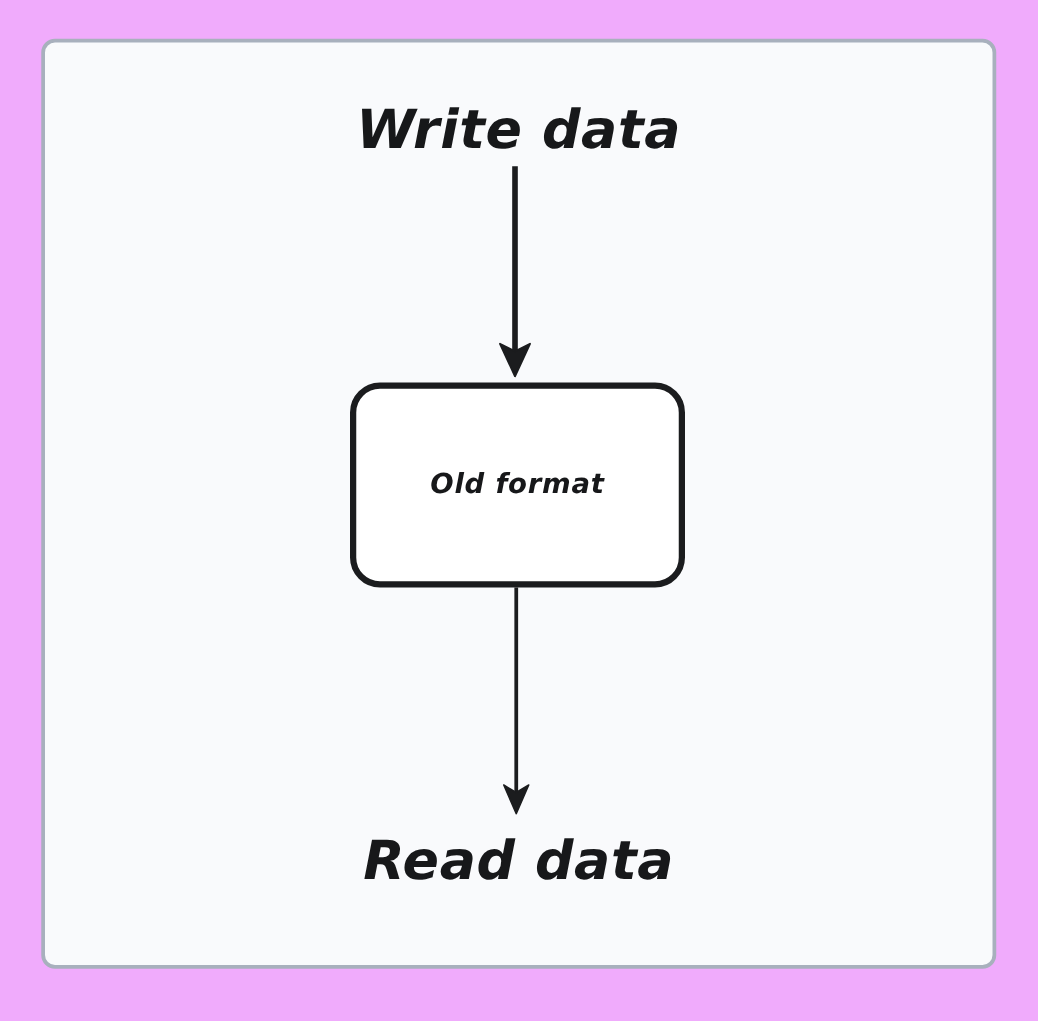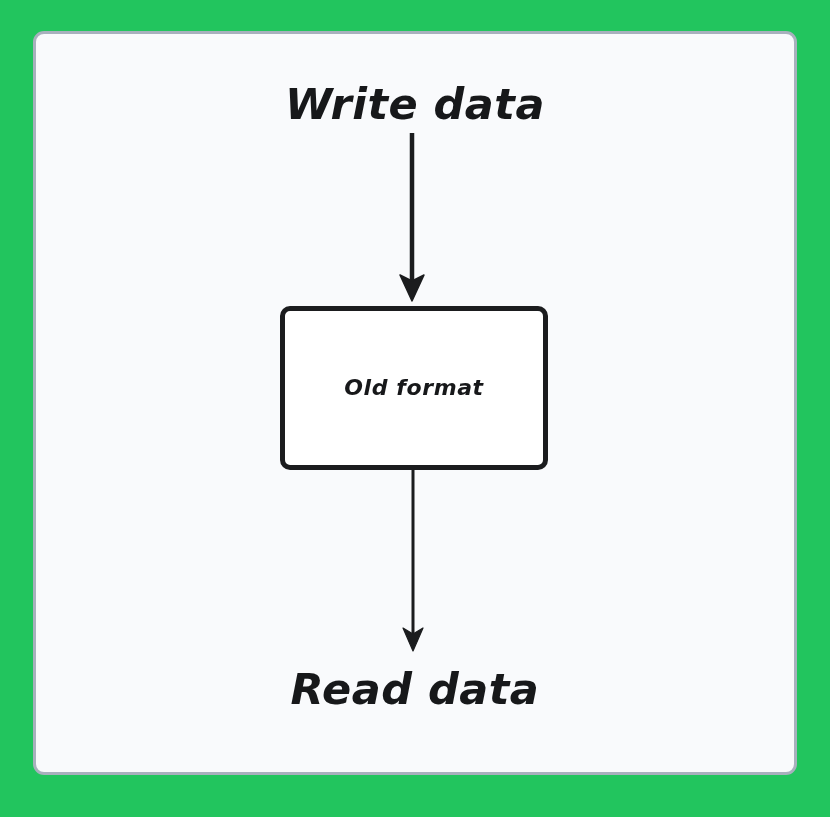--- a/index.html
+++ b/index.html
@@ -15,21 +15,21 @@
     overflow: hidden;
     font-family: "DejaVu Sans", sans-serif;
   }
 
   #canvas {
     position: absolute;
     left: 0;
     top: 0;
     width: 830px;
     height: 817px;
-    background: #22c55e;
+    background: #f0abfc;
   }
 
   
   #frame {
     position: absolute;
     left: 33px;
     top: 31px;
     width: 764px;
     height: 744px;
     box-sizing: border-box;
@@ -68,21 +68,21 @@
 
   
   #process-box {
     position: absolute;
     left: 280px;
     top: 306px;
     width: 268px;
     height: 164px;
     box-sizing: border-box;
     border: 5px solid #1b1c1e;
-    border-radius: 10px;
+    border-radius: 24px;
     background: #ffffff;
     display: flex;
     align-items: center;
     justify-content: center;
   }
 
   #process-box-label {
     position: static;
     width: auto;
     font-size: 22px;

